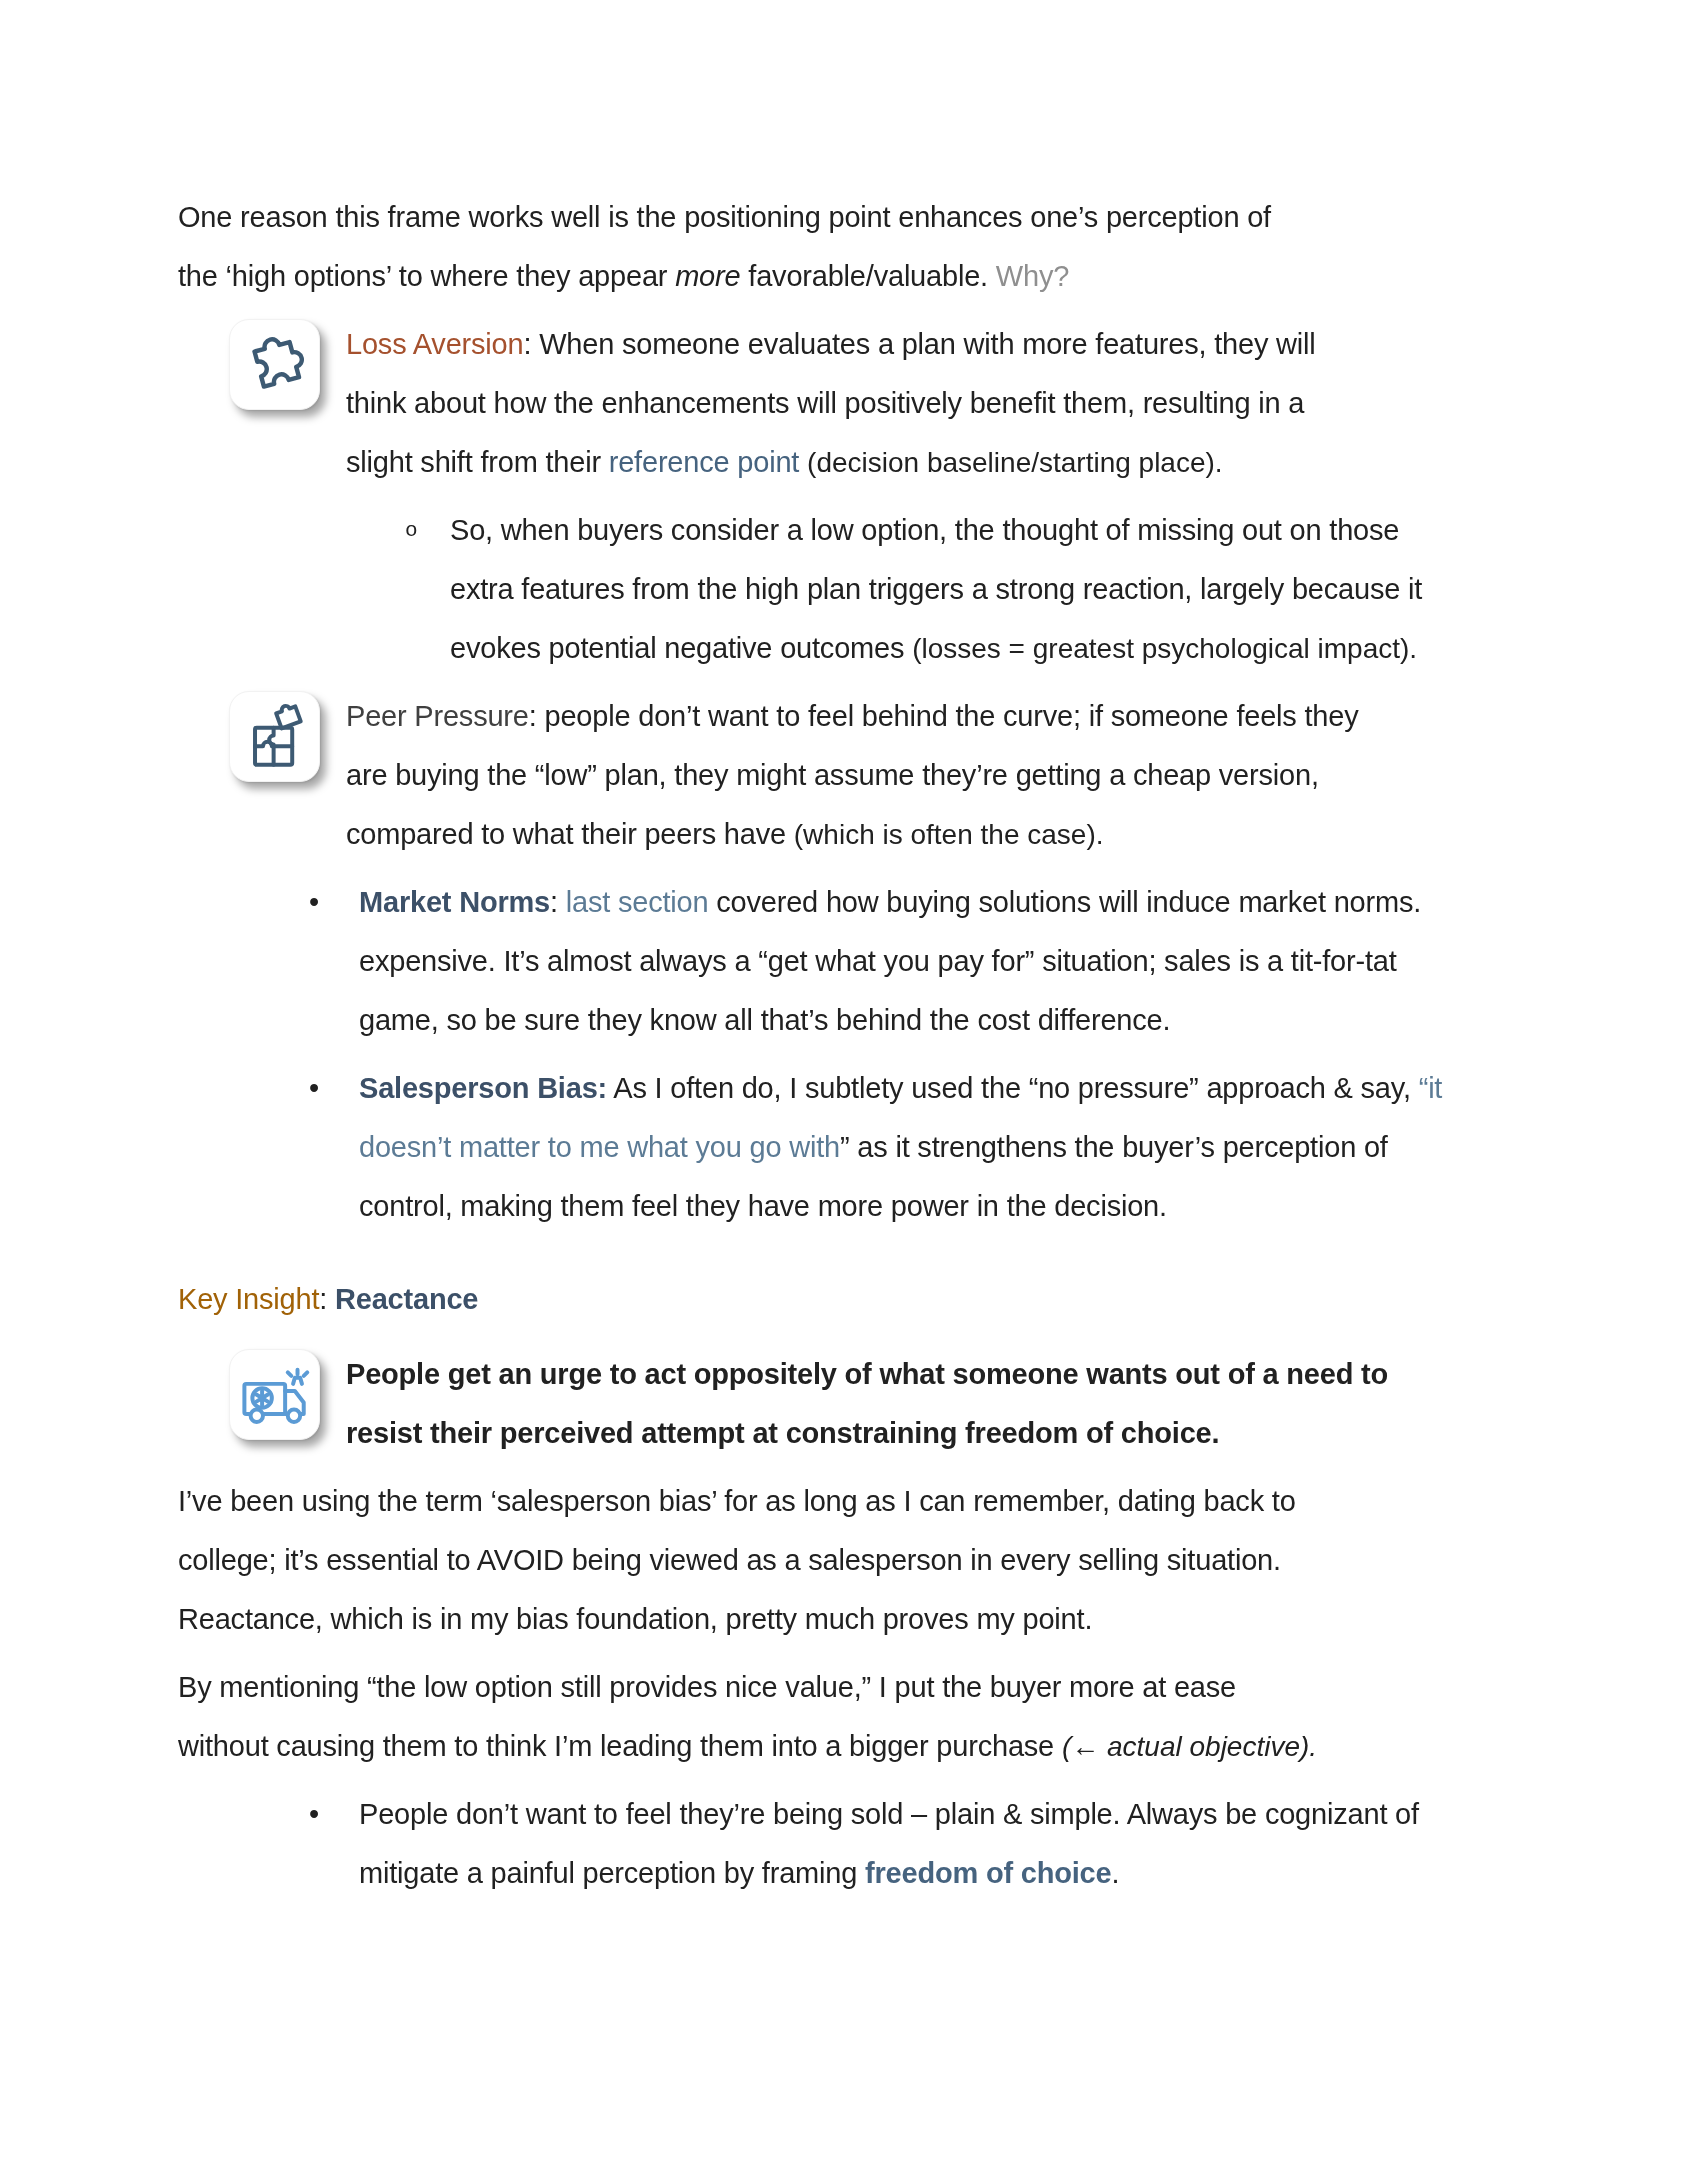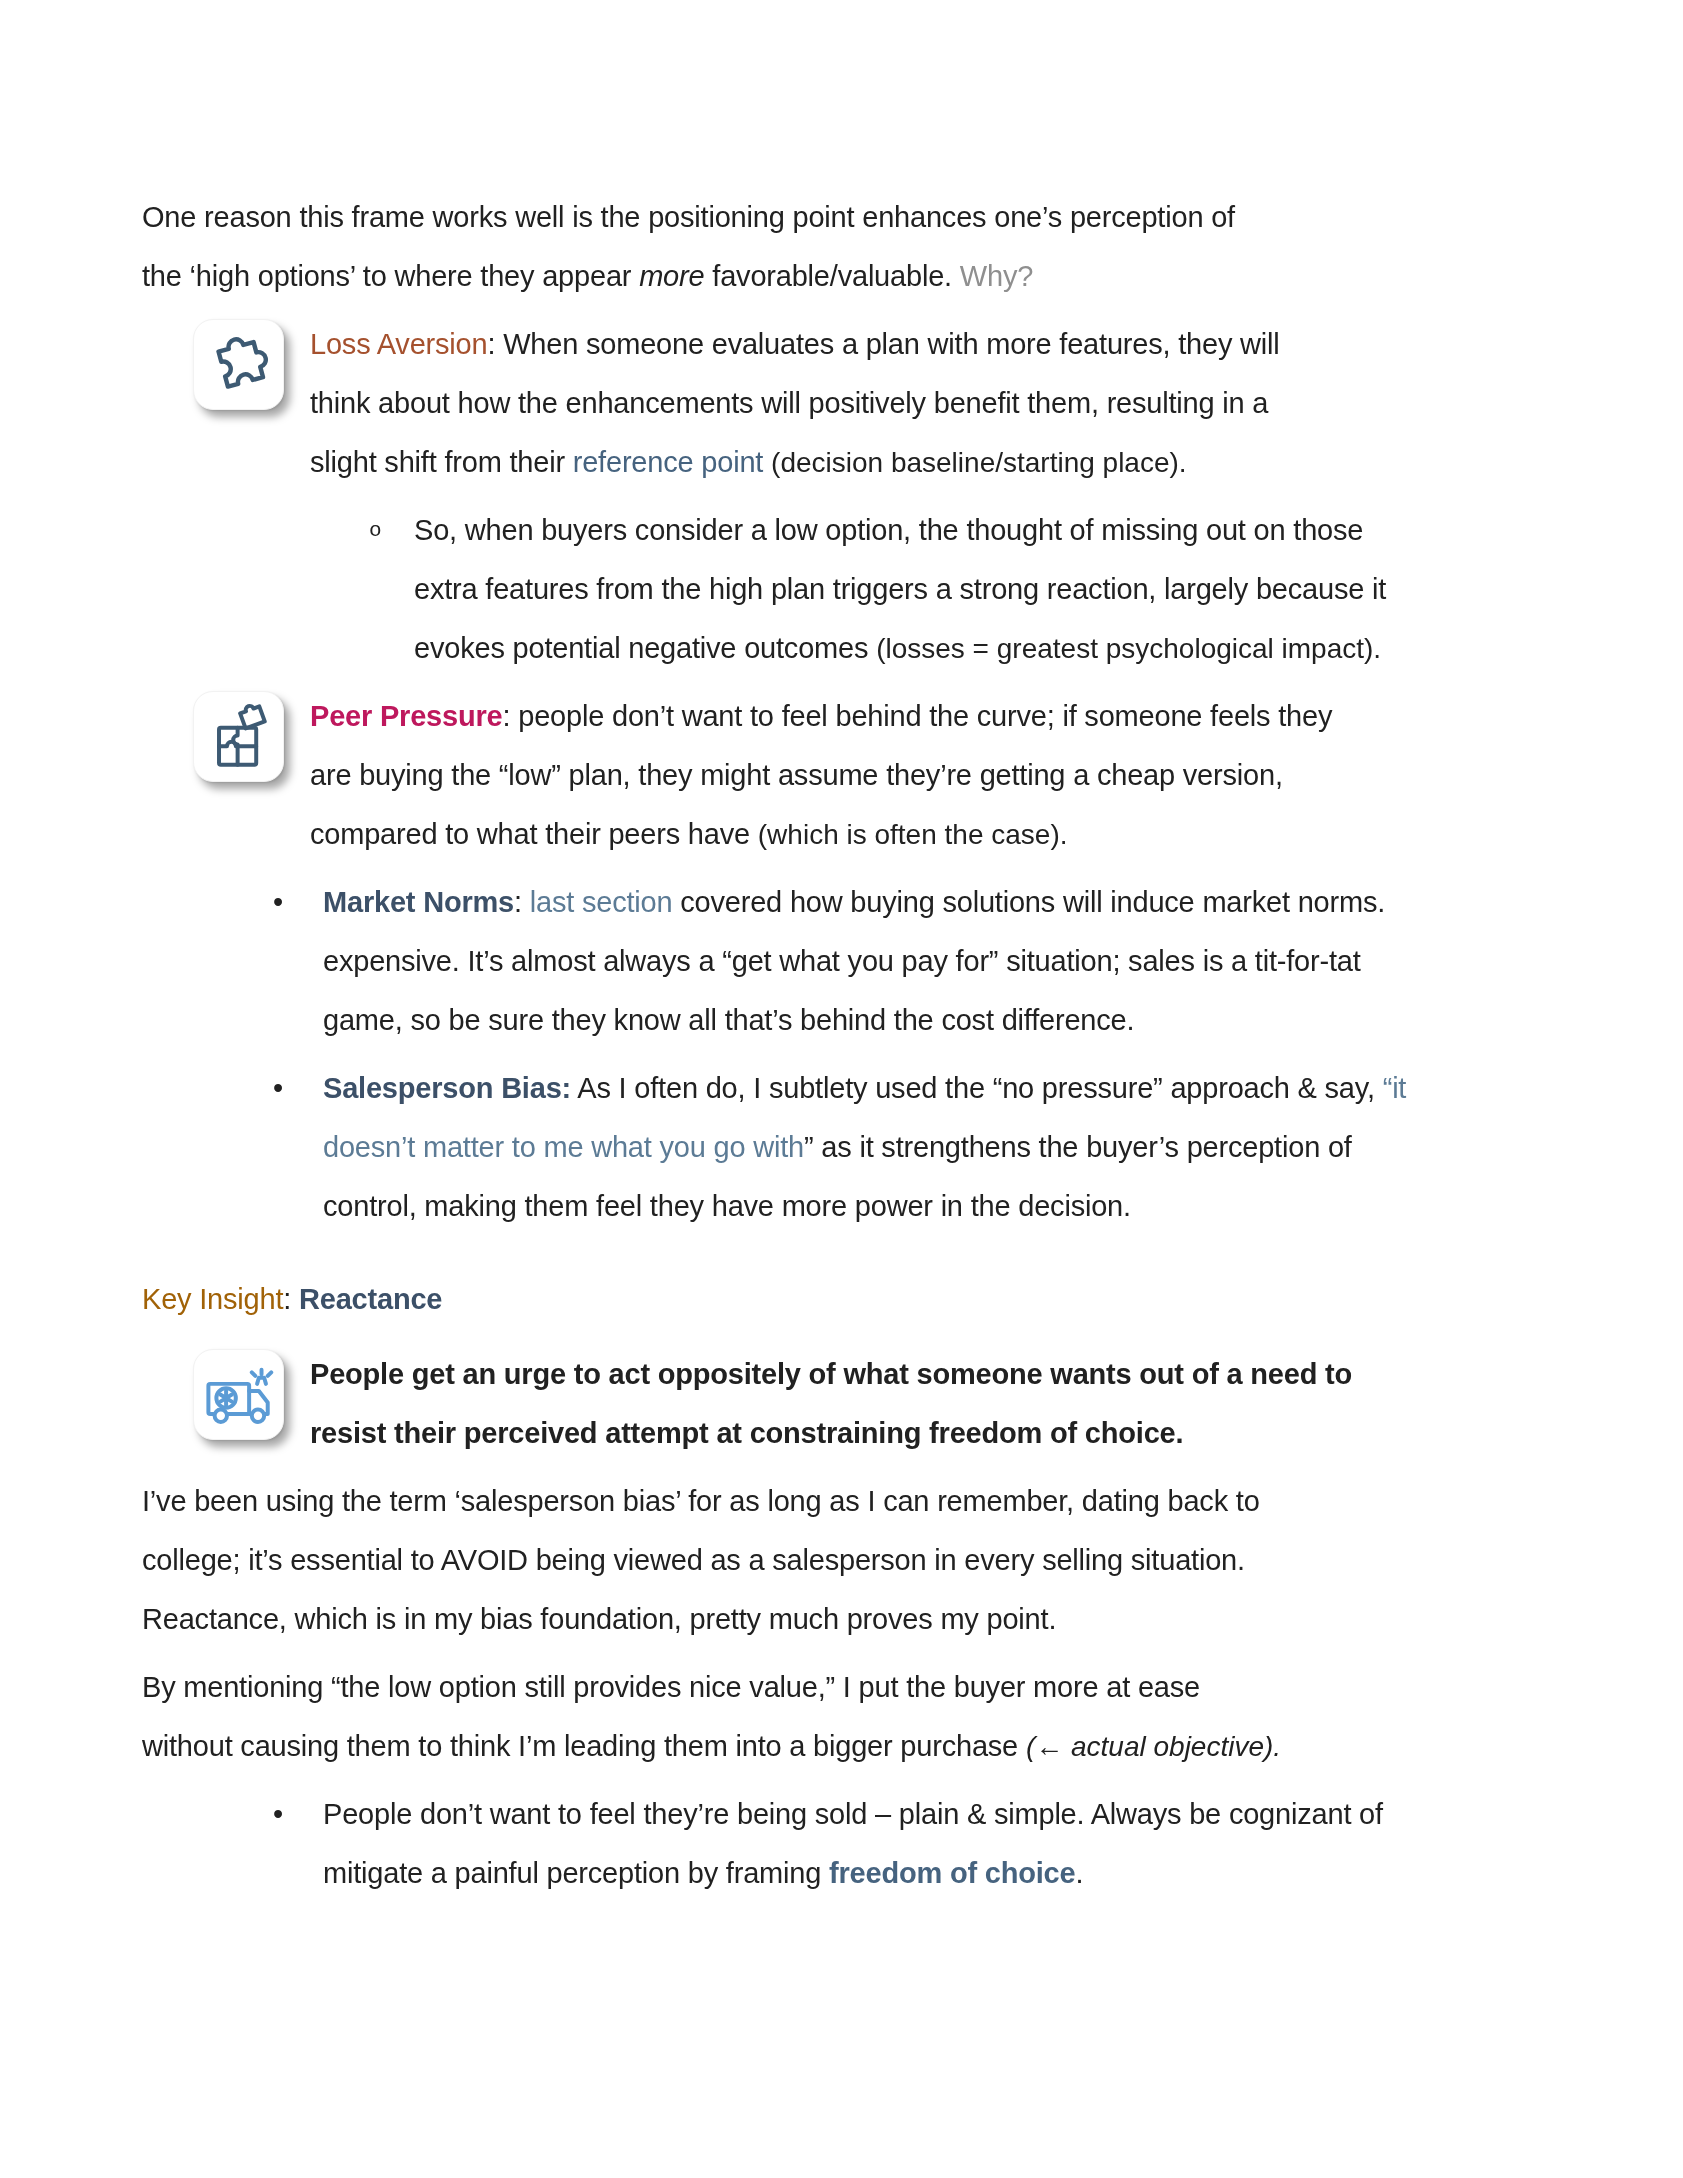--- a/index.html
+++ b/index.html
@@ -1,20 +1,20 @@
 <!DOCTYPE html>
 <html><head>
 <meta charset="utf-8">
 <style>
   html,body{margin:0;padding:0;}
   body{
     width:1683px;height:2178px;background:#ffffff;overflow:hidden;
     font-family:"Liberation Sans", sans-serif;color:#212121;
   }
-  .doc{box-sizing:border-box;width:1353px;height:2178px;padding:188px 109px 16px 142px;position:relative;}
+  .doc{box-sizing:border-box;width:1353px;height:2178px;padding:188px 109px 16px 142px;position:relative;margin-left:36px;}
   .block{position:relative;margin-bottom:9px;font-size:29px;line-height:59px;letter-spacing:-0.2px;}
   .line{white-space:nowrap;}
   .b{font-weight:bold;}
   .i{font-style:italic;}
   .sm{font-size:28px;letter-spacing:0;}
   .lt{font-weight:400;}
   .marker{position:absolute;top:0;color:#212121;}
   .bullet > .marker{left:131px;font-size:29px;}
   .sub > .marker{left:227px;font-family:"Liberation Mono", monospace;font-size:21px;}
   .bullet > .text{margin-left:181px;}
@@ -69,21 +69,21 @@
       <rect x="26" y="38" width="42" height="42" rx="2"></rect>
       <path d="M47,38 v9 a5,5 0 1,0 0,10 v23"></path>
       <path d="M26,59 h9 a5,5 0 1,1 10,0 h23"></path>
       <g transform="rotate(-20 62 26)">
         <path d="M52,18 h7 a4.5,4.5 0 1,1 9,0 h7 v18 h-23 z"></path>
       </g>
     </g>
   </svg>
       </div>
       <div class="text">
-        <div class="line"><span style="color: #be185d; font-weight: bold;">Peer Pressure</span><span>: people don’t want to feel behind the curve; if someone feels they</span></div>
+        <div class="line"><span style="color: #404040;">Peer Pressure</span><span>: people don’t want to feel behind the curve; if someone feels they</span></div>
         <div class="line"><span>are buying the “low” plan, they might assume they’re getting a cheap version,</span></div>
         <div class="line"><span>compared to what their peers have </span><span class="sm">(which is often the case).</span></div>
       </div>
     </div>
     <div class="block bullet">
       <span class="marker">•</span>
       <div class="text">
         <div class="line"><span class="b" style="color: rgb(60, 80, 104);">Market Norms</span><span>: </span><span style="color: rgb(92, 123, 149);">last section</span><span> covered how buying solutions will induce market norms.</span></div>
         <div class="line"><span>expensive. It’s almost always a “get what you pay for” situation; sales is a tit-for-tat</span></div>
         <div class="line"><span>game, so be sure they know all that’s behind the cost difference.</span></div>

